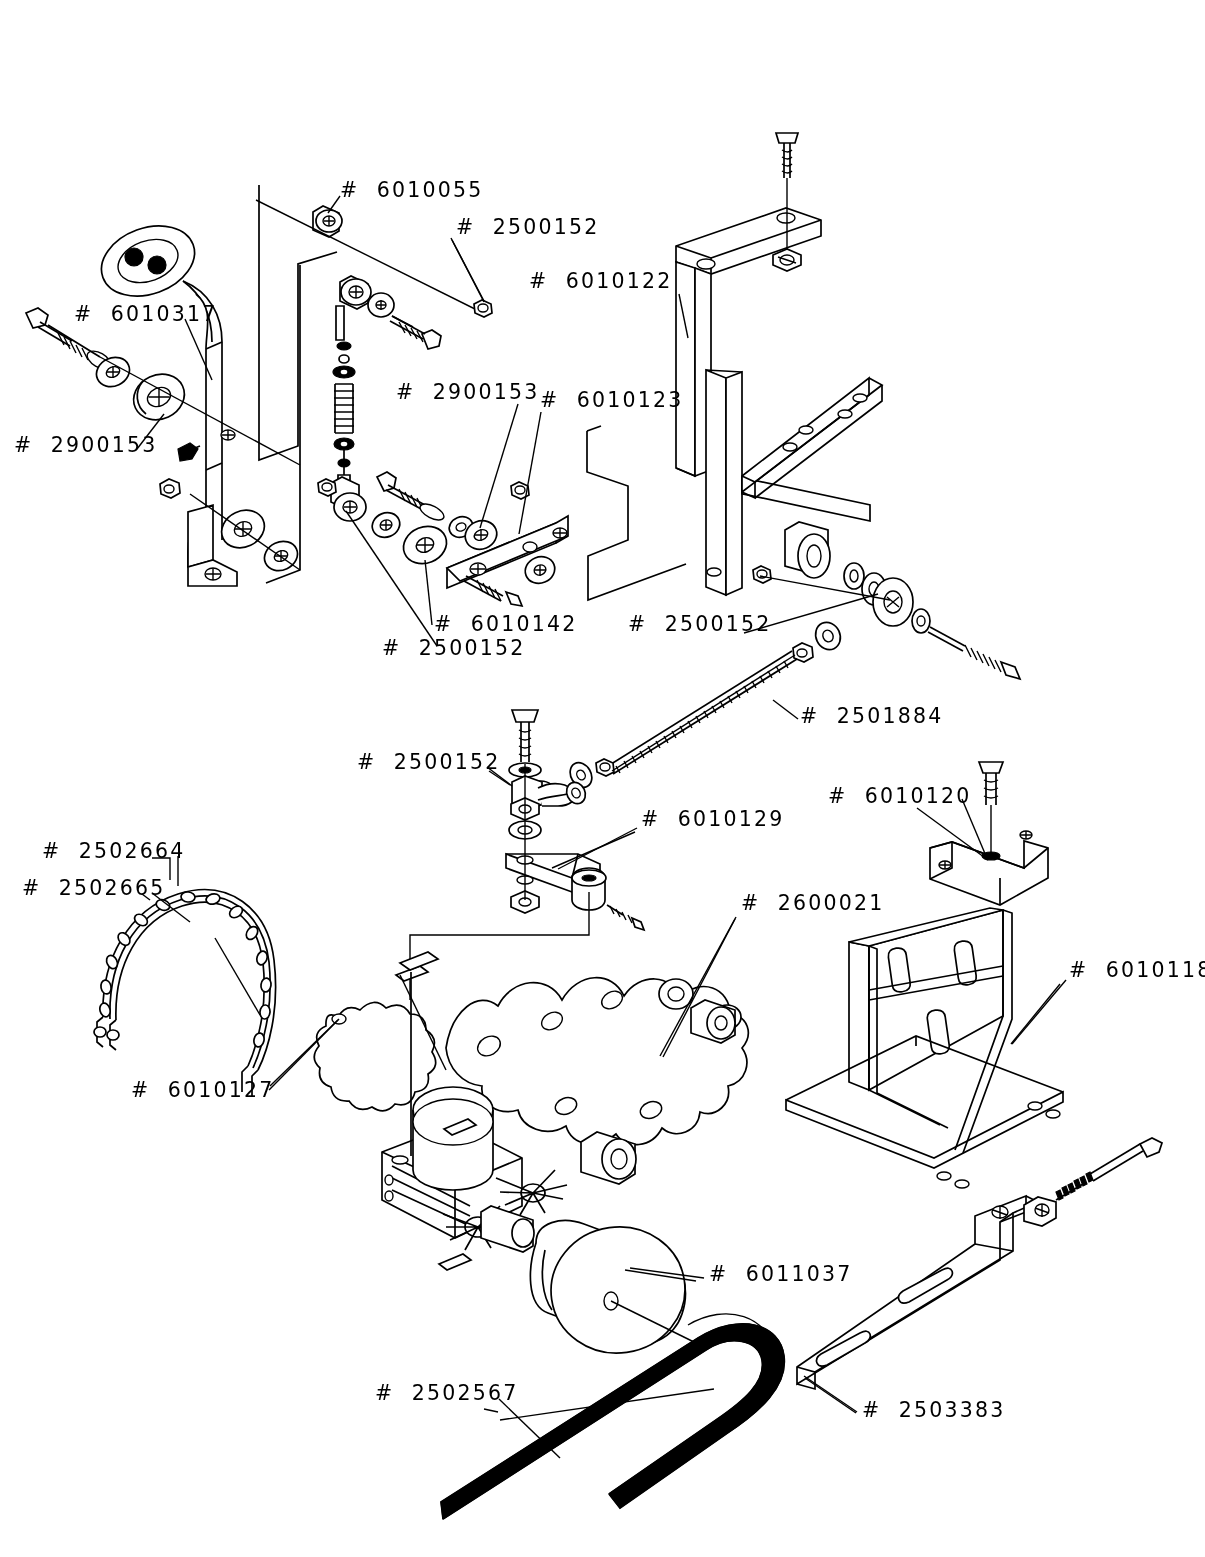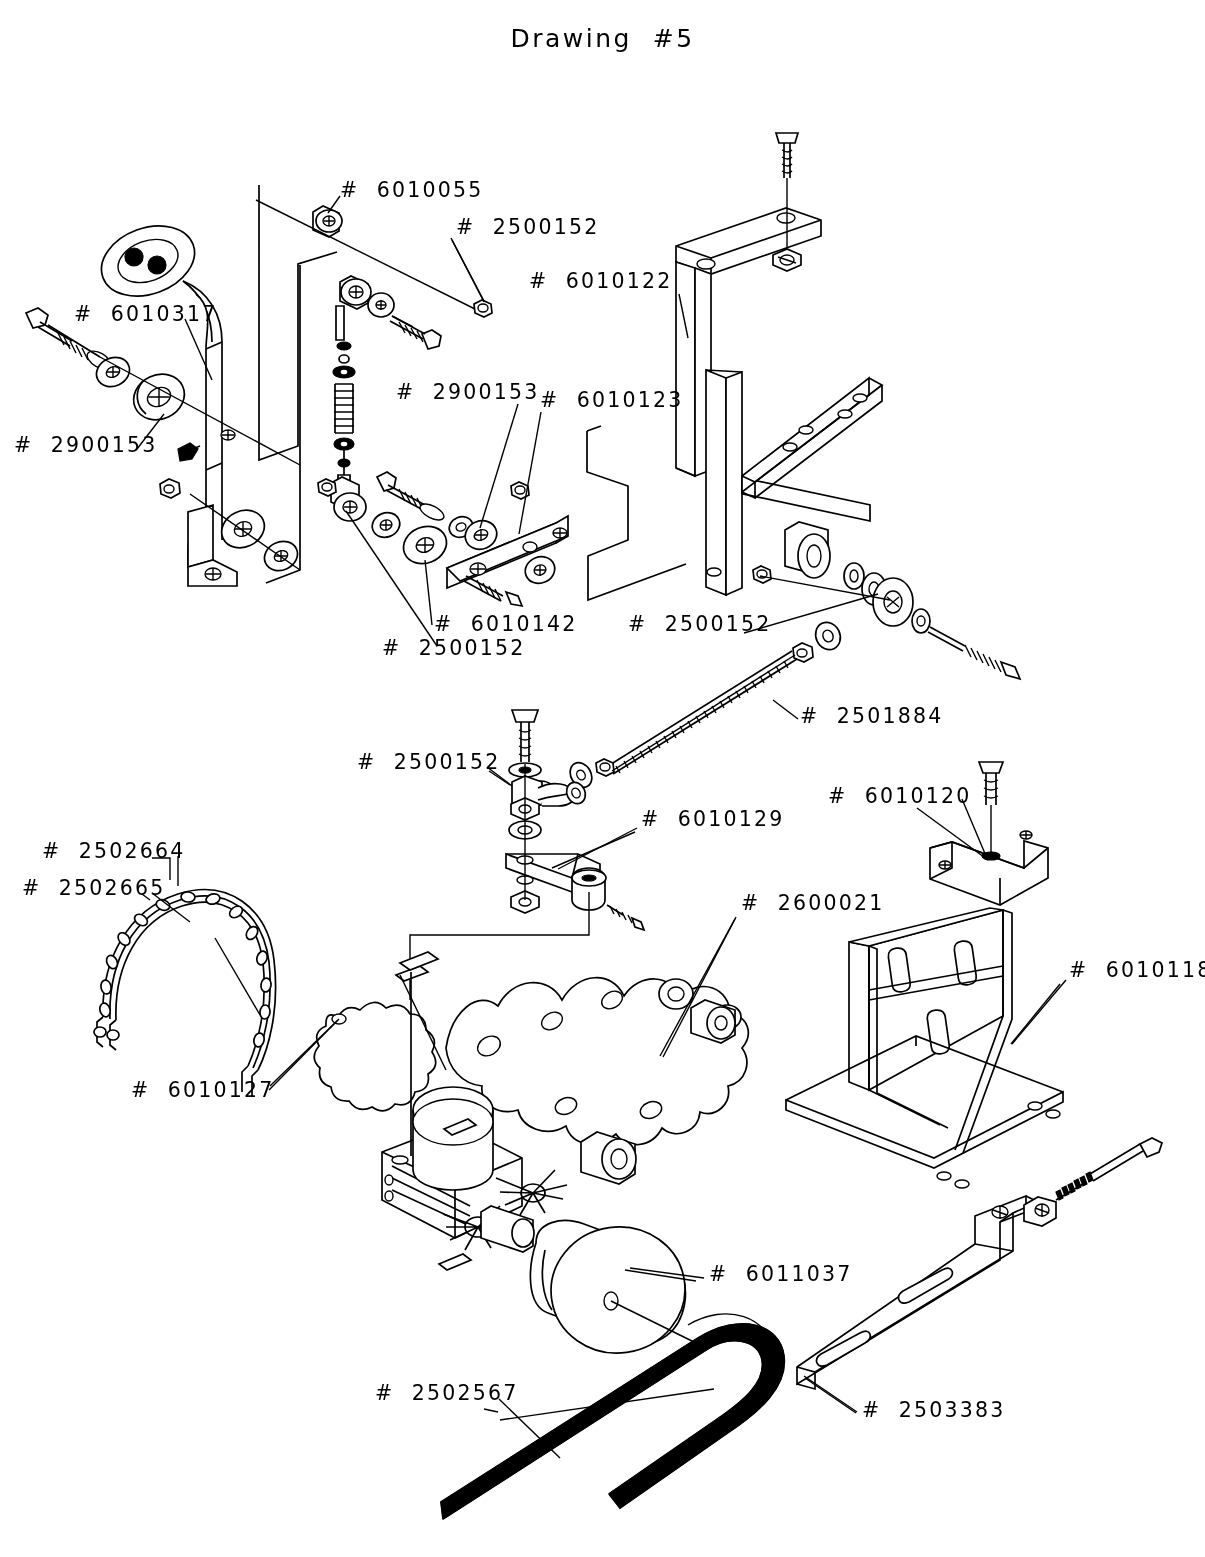--- a/index.html
+++ b/index.html
@@ -24,21 +24,20 @@
   .tn{stroke:#000;stroke-width:1.4;fill:none;}
   .fw{fill:#fff;stroke:#000;stroke-width:1.7;}
   .fwn{fill:#fff;stroke:#000;stroke-width:1.4;}
   .fk{fill:#000;stroke:#000;stroke-width:1.2;}
 </style>
 </head>
 <body>
 
 <div id="sheet">
 
-  <div class="title">Drawing  #5</div>
 
   <svg class="art" viewBox="0 0 1205 1557">
 
     <g>
       <ellipse class="fw" cx="148" cy="261" rx="48" ry="33" transform="rotate(-20 148 261)"></ellipse>
       <ellipse class="fwn" cx="148" cy="261" rx="31" ry="20" transform="rotate(-20 148 261)"></ellipse>
       <circle class="fk" cx="134" cy="257" r="9"></circle>
       <circle class="fk" cx="157" cy="265" r="9"></circle>
       <path class="fw" d="M183,281 C210,292 222,316 222,342 L222,478"></path>
       <path class="th" d="M183,281 C205,297 212,318 212,342"></path>

